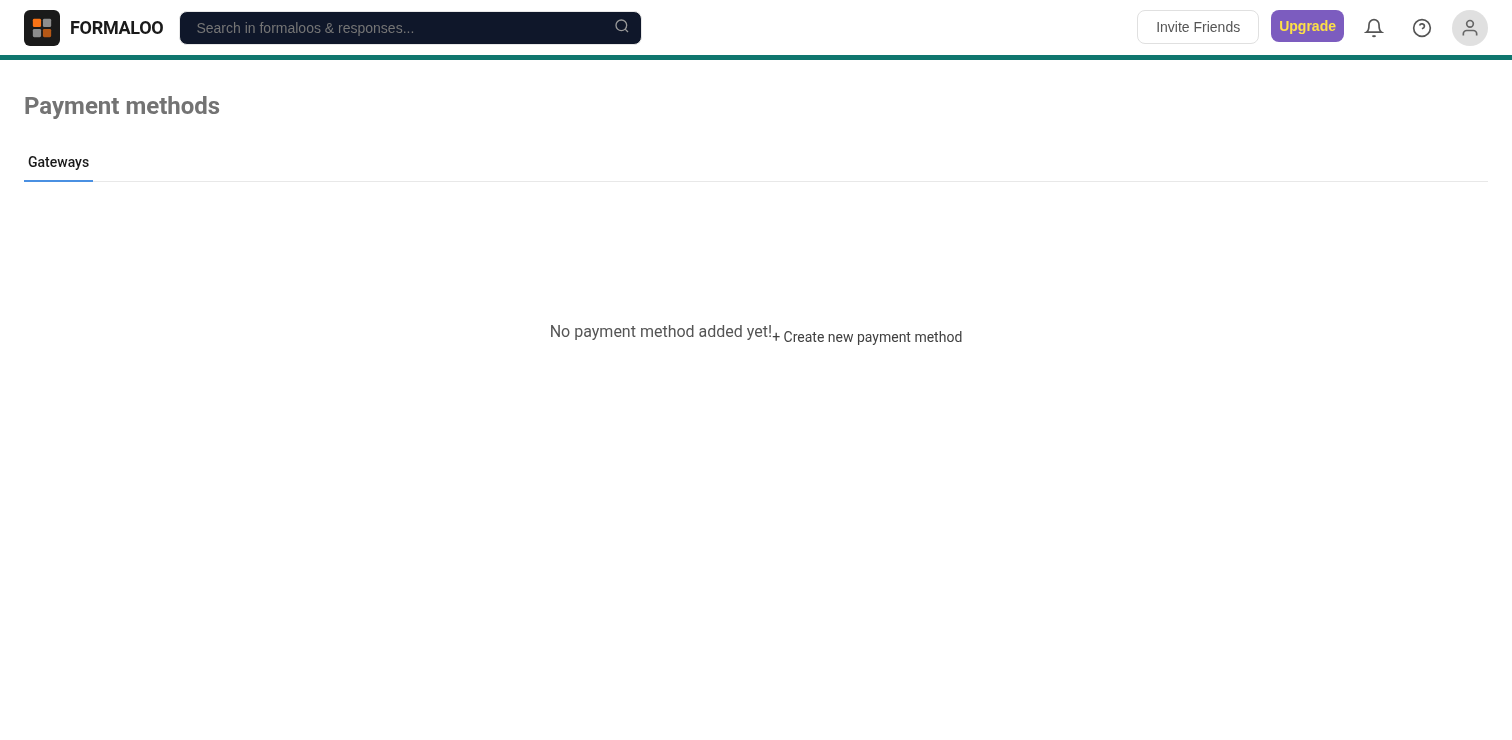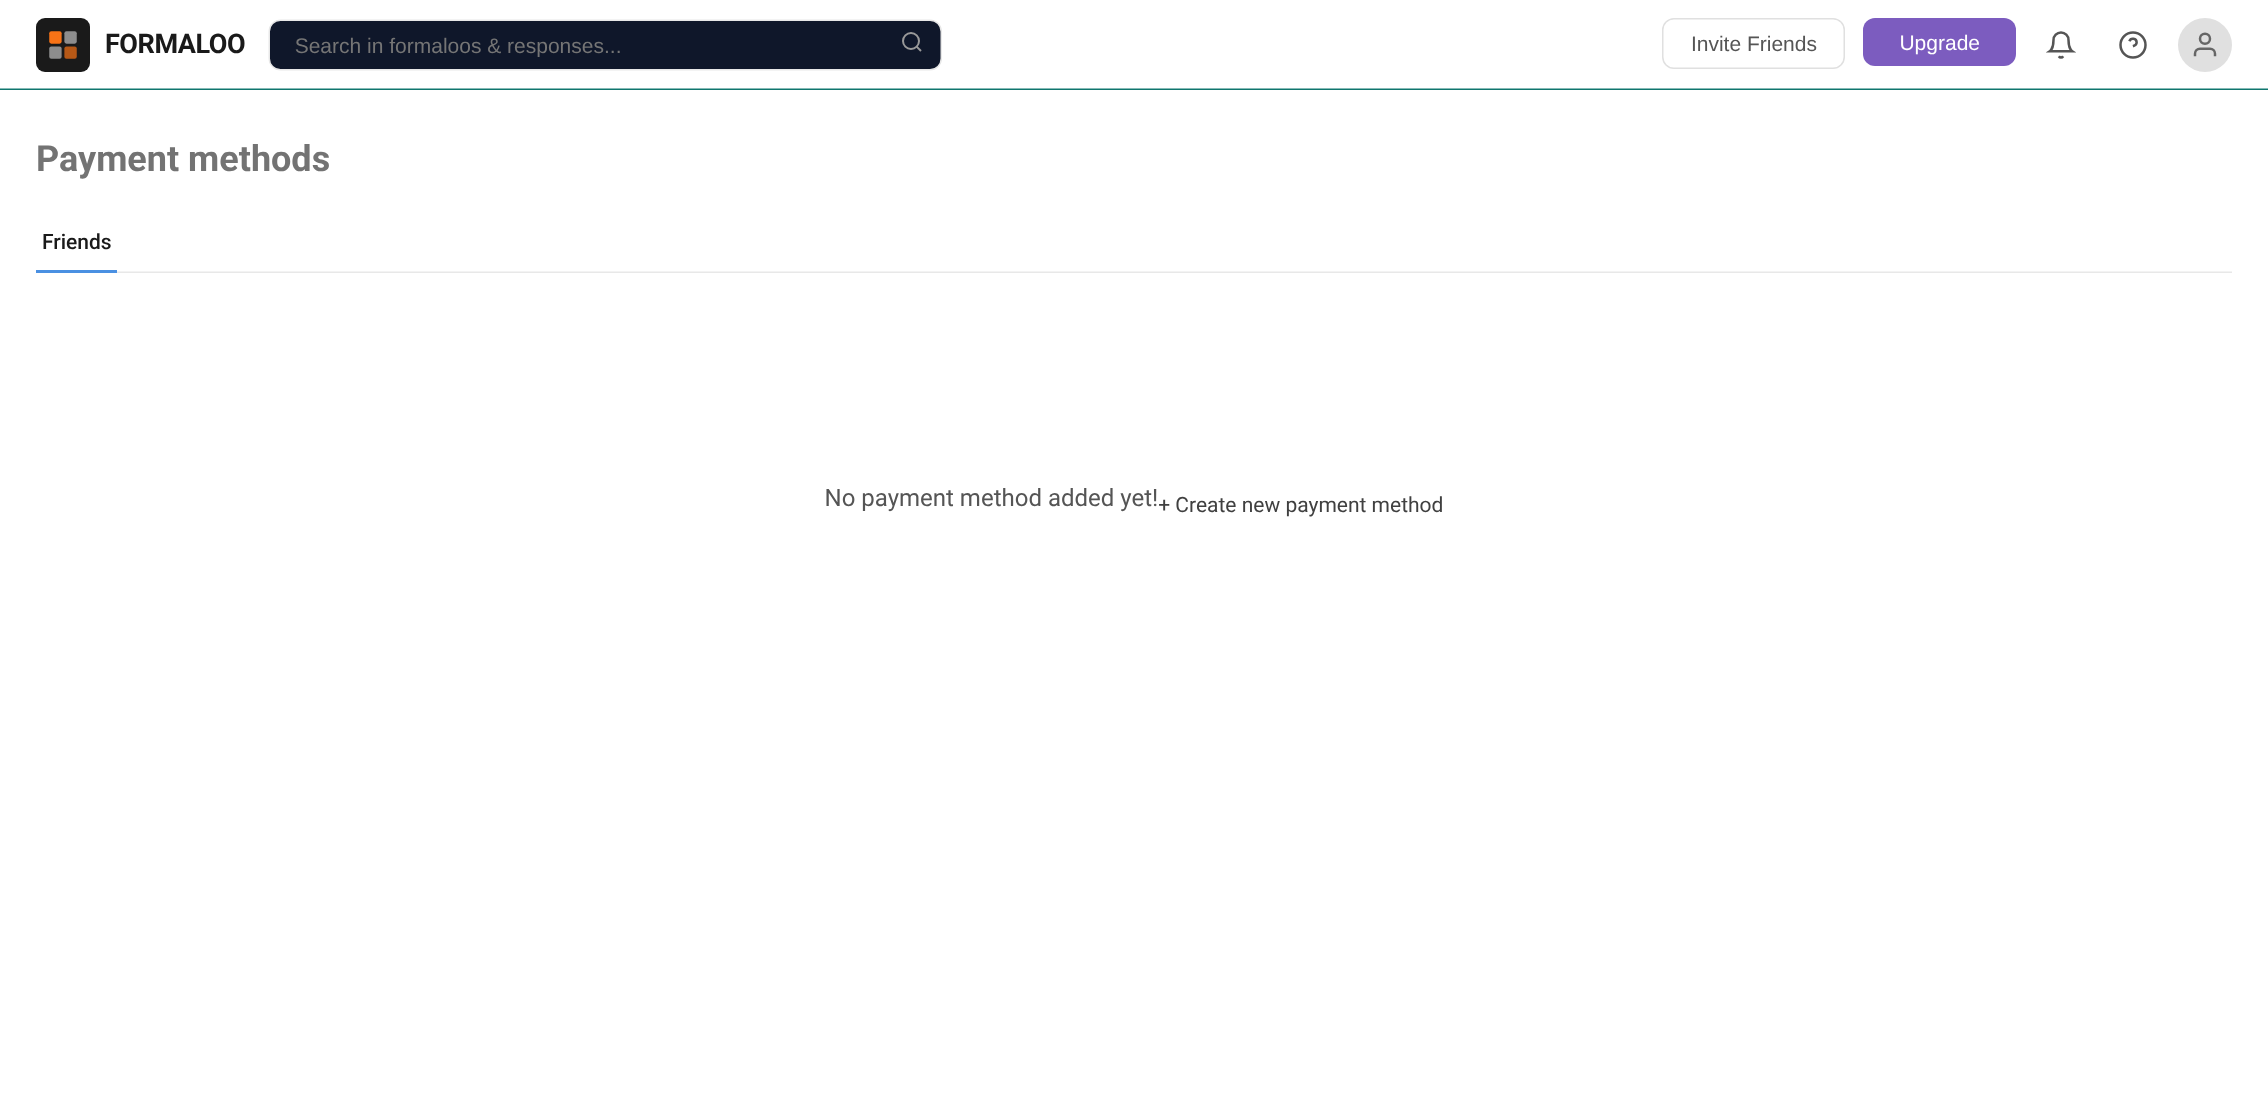--- a/index.html
+++ b/index.html
@@ -15,21 +15,21 @@
       width: 1512px;
       min-height: 740px;
     }
 
     
     .header {
       display: flex;
       align-items: center;
       padding: 0 24px;
       height: 60px;
-      border-bottom: 1px solid #0f766e;
+      border-bottom: 5px solid #0f766e;
       gap: 16px;
     }
 
     .logo-area {
       display: flex;
       align-items: center;
       gap: 10px;
       text-decoration: none;
       flex-shrink: 0;
     }
@@ -98,27 +98,27 @@
       border: 1px solid #e0e0e0;
       border-radius: 8px;
       background: #ffffff;
       font-size: 14px;
       color: #555;
       cursor: pointer;
       font-weight: 400;
     }
 
     .upgrade-btn {
-      padding: 8px 24px;
+      padding: 8px 8px;
       border: none;
       border-radius: 8px;
       background: #7c5cbf;
-      color: #ffffff;
-      font-size: 14px;
-      font-weight: 400;
+      color: #fde047;
+      font-size: 14px;
+      font-weight: 700;
       cursor: pointer;
     }
 
     .icon-btn {
       width: 36px;
       height: 36px;
       border: none;
       background: transparent;
       cursor: pointer;
       display: flex;
@@ -250,20 +250,20 @@
         <circle cx="12" cy="7" r="4"></circle>
       </svg>
     </button>
   </div>
 </header>
 
 <main class="main-content">
   <h1 class="page-title">Payment methods</h1>
 
   <nav class="tabs">
-    <div class="tab active">Friends</div>
+    <div class="tab active">Gateways</div>
   </nav>
 
   <div class="empty-state">
     <p class="empty-state-text">No payment method added yet!</p>
     <a class="create-link" href="#">+ Create new payment method</a>
   </div>
 </main>
 
 </body></html>

